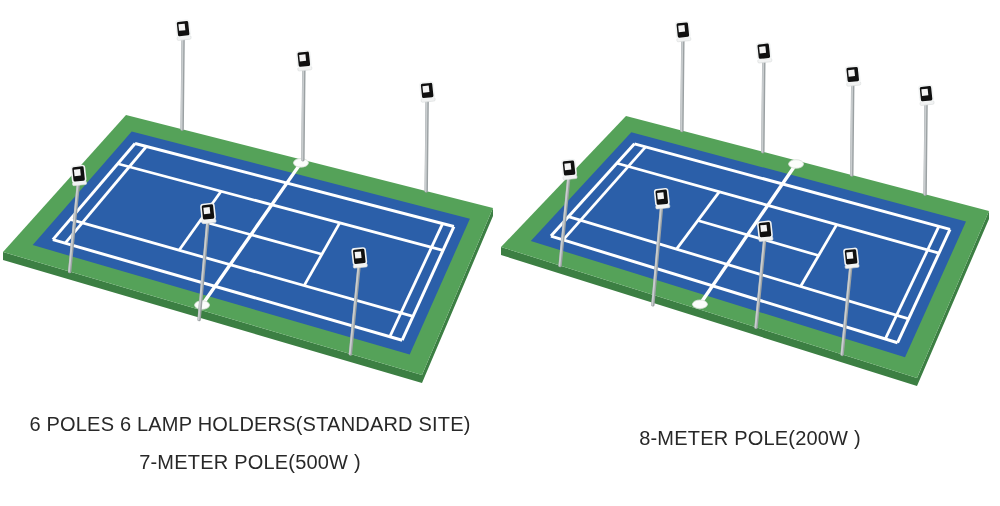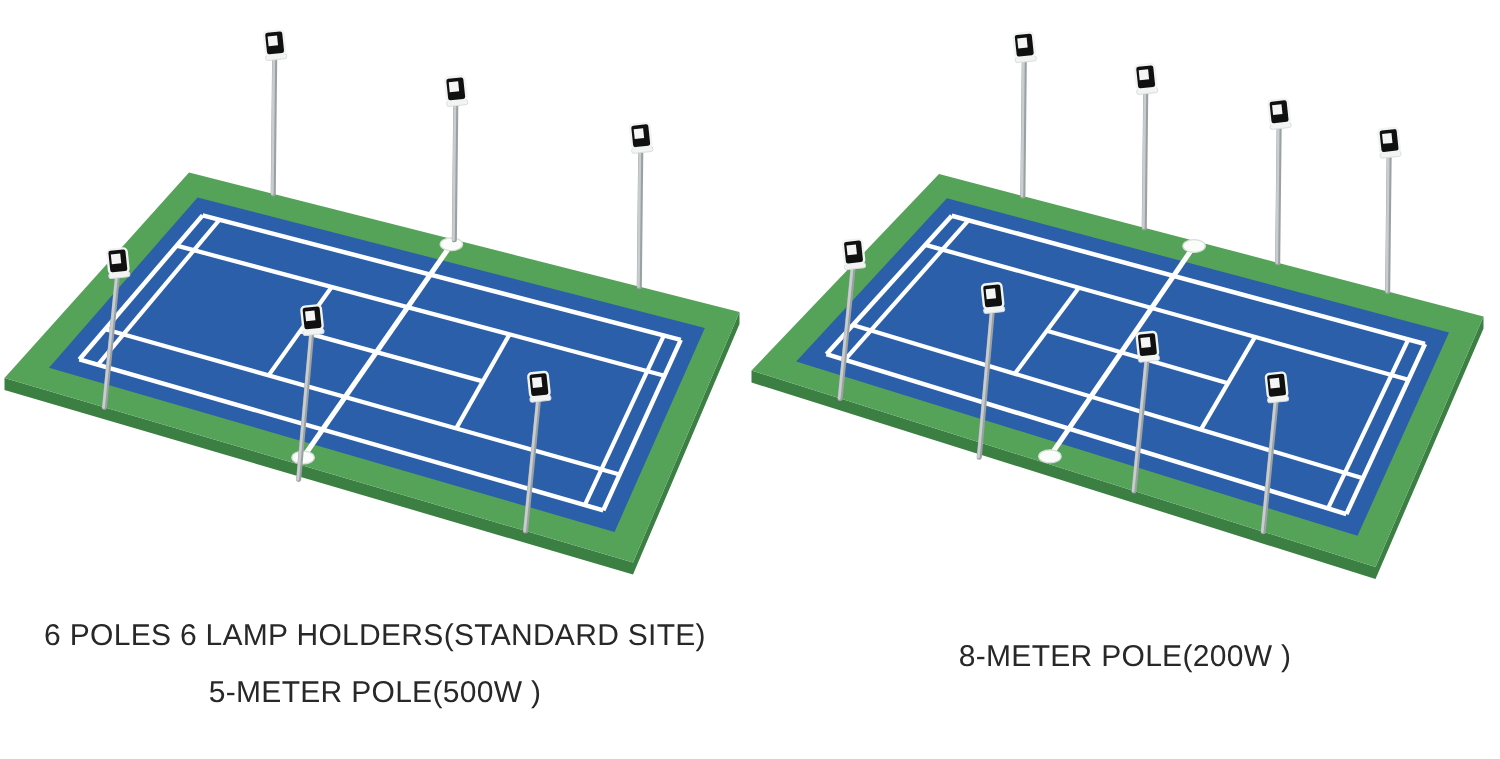--- a/index.html
+++ b/index.html
@@ -183,19 +183,19 @@
             <rect x="-7" y="7.2" width="14" height="3.4" rx="1.2" fill="#f2f3f3" stroke="#d9dcdc" stroke-width="0.6"></rect>
             <rect x="-6.5" y="-8.6" width="13" height="16" rx="2.3" fill="#101010" stroke="#f2f4f4" stroke-width="1.6"></rect>
             <rect x="-4.2" y="-5.4" width="6.3" height="6.6" fill="#f4f4f4"></rect>
           </g>
         </g>
       </g>
     </svg>
 
   <div class="caption cap-left">
     <div class="line1">6 POLES 6 LAMP HOLDERS(STANDARD SITE)</div>
-    <div class="line2">5-METER POLE(500W )</div>
+    <div class="line2">7-METER POLE(500W )</div>
   </div>
 
   <div class="caption cap-right">
     <div class="line2">8-METER POLE(200W )</div>
   </div>
 </div>
 
 </body></html>

